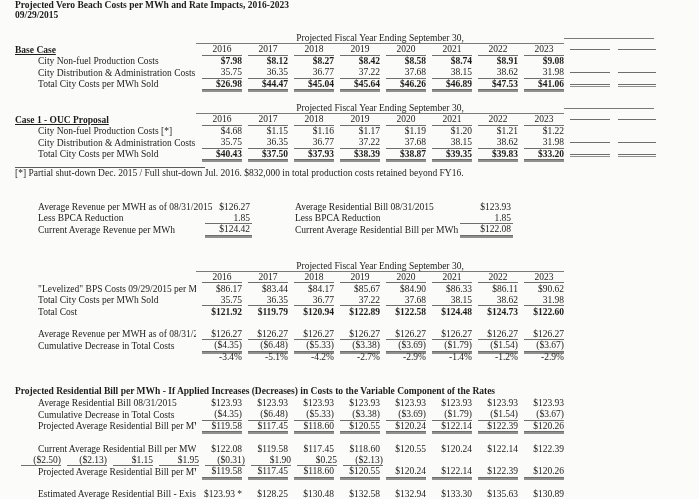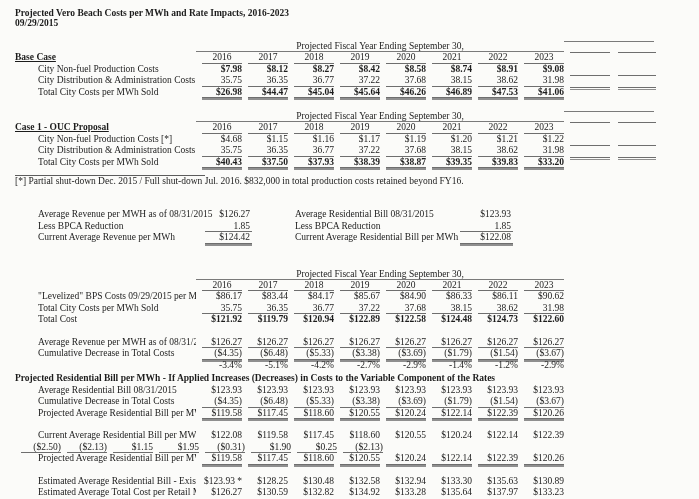--- a/index.html
+++ b/index.html
@@ -1,20 +1,20 @@
 <!DOCTYPE html>
 <html><head>
 <meta charset="utf-8">
 <style>
   html,body{margin:0;padding:0}
   body{width:699px;height:499px;background:#fbfbf9;overflow:hidden}
   #page{font-family:"Liberation Serif",serif;font-size:9.5px;color:#1c1c1c;
-        padding:8px 0 0 15px;box-sizing:border-box;width:699px;height:499px}
+        padding:0 0 0 15px;box-sizing:border-box;width:699px;height:499px}
   .b{font-weight:bold}
-  .trow,.fyrow,.srow{display:flex;align-items:flex-start;height:11.5px;line-height:10.5px}
+  .trow,.fyrow,.srow{display:flex;align-items:center;height:11.5px;line-height:10.5px}
   .fyrow{height:11px;line-height:10px}
   .trow>span,.fyrow>span,.srow>span{flex:none;white-space:nowrap;box-sizing:border-box}
   .lblspacer{width:181px}
   .fytext{width:368px;text-align:center;border-bottom:1px solid #7a7a7a}
   .fyext{width:90px;border-bottom:1px solid #7a7a7a}
   .lbl{width:181px;overflow:hidden}
   .ind{padding-left:23px}
   .heading{font-weight:bold;text-decoration:underline}
   .cell{width:40px;margin-left:6px;text-align:right}
   .yr{text-align:center}
@@ -27,21 +27,21 @@
   .sval{width:47px;text-align:right;padding-right:2px}
   .smid{width:43px}
   .slbl2{width:165px}
   .sval2{width:53px;text-align:right;padding-right:2px}
   #t-case1{margin-top:13px}
   #fnrule{width:190px;border-top:1px solid #5c5c5c;margin-top:7px}
   #fn1{height:11px;line-height:10.5px}
   #summary{margin-top:22px}
   #t-levelized{margin-top:25px}
   #t-revcmp{margin-top:11px}
-  #resid-heading{margin-top:2px;height:11.5px;line-height:10.5px}
+  #resid-heading{margin-top:23px;height:11.5px;line-height:10.5px}
   #t-resid{margin-top:0px}
   #t-current{margin-top:11px}
   #t-est{margin-top:11px}
 </style>
 </head>
 <body>
 
 <div id="page">
   <div class="b">Projected Vero Beach Costs per MWh and Rate Impacts, 2016-2023</div>
   <div class="b">09/29/2015</div>

